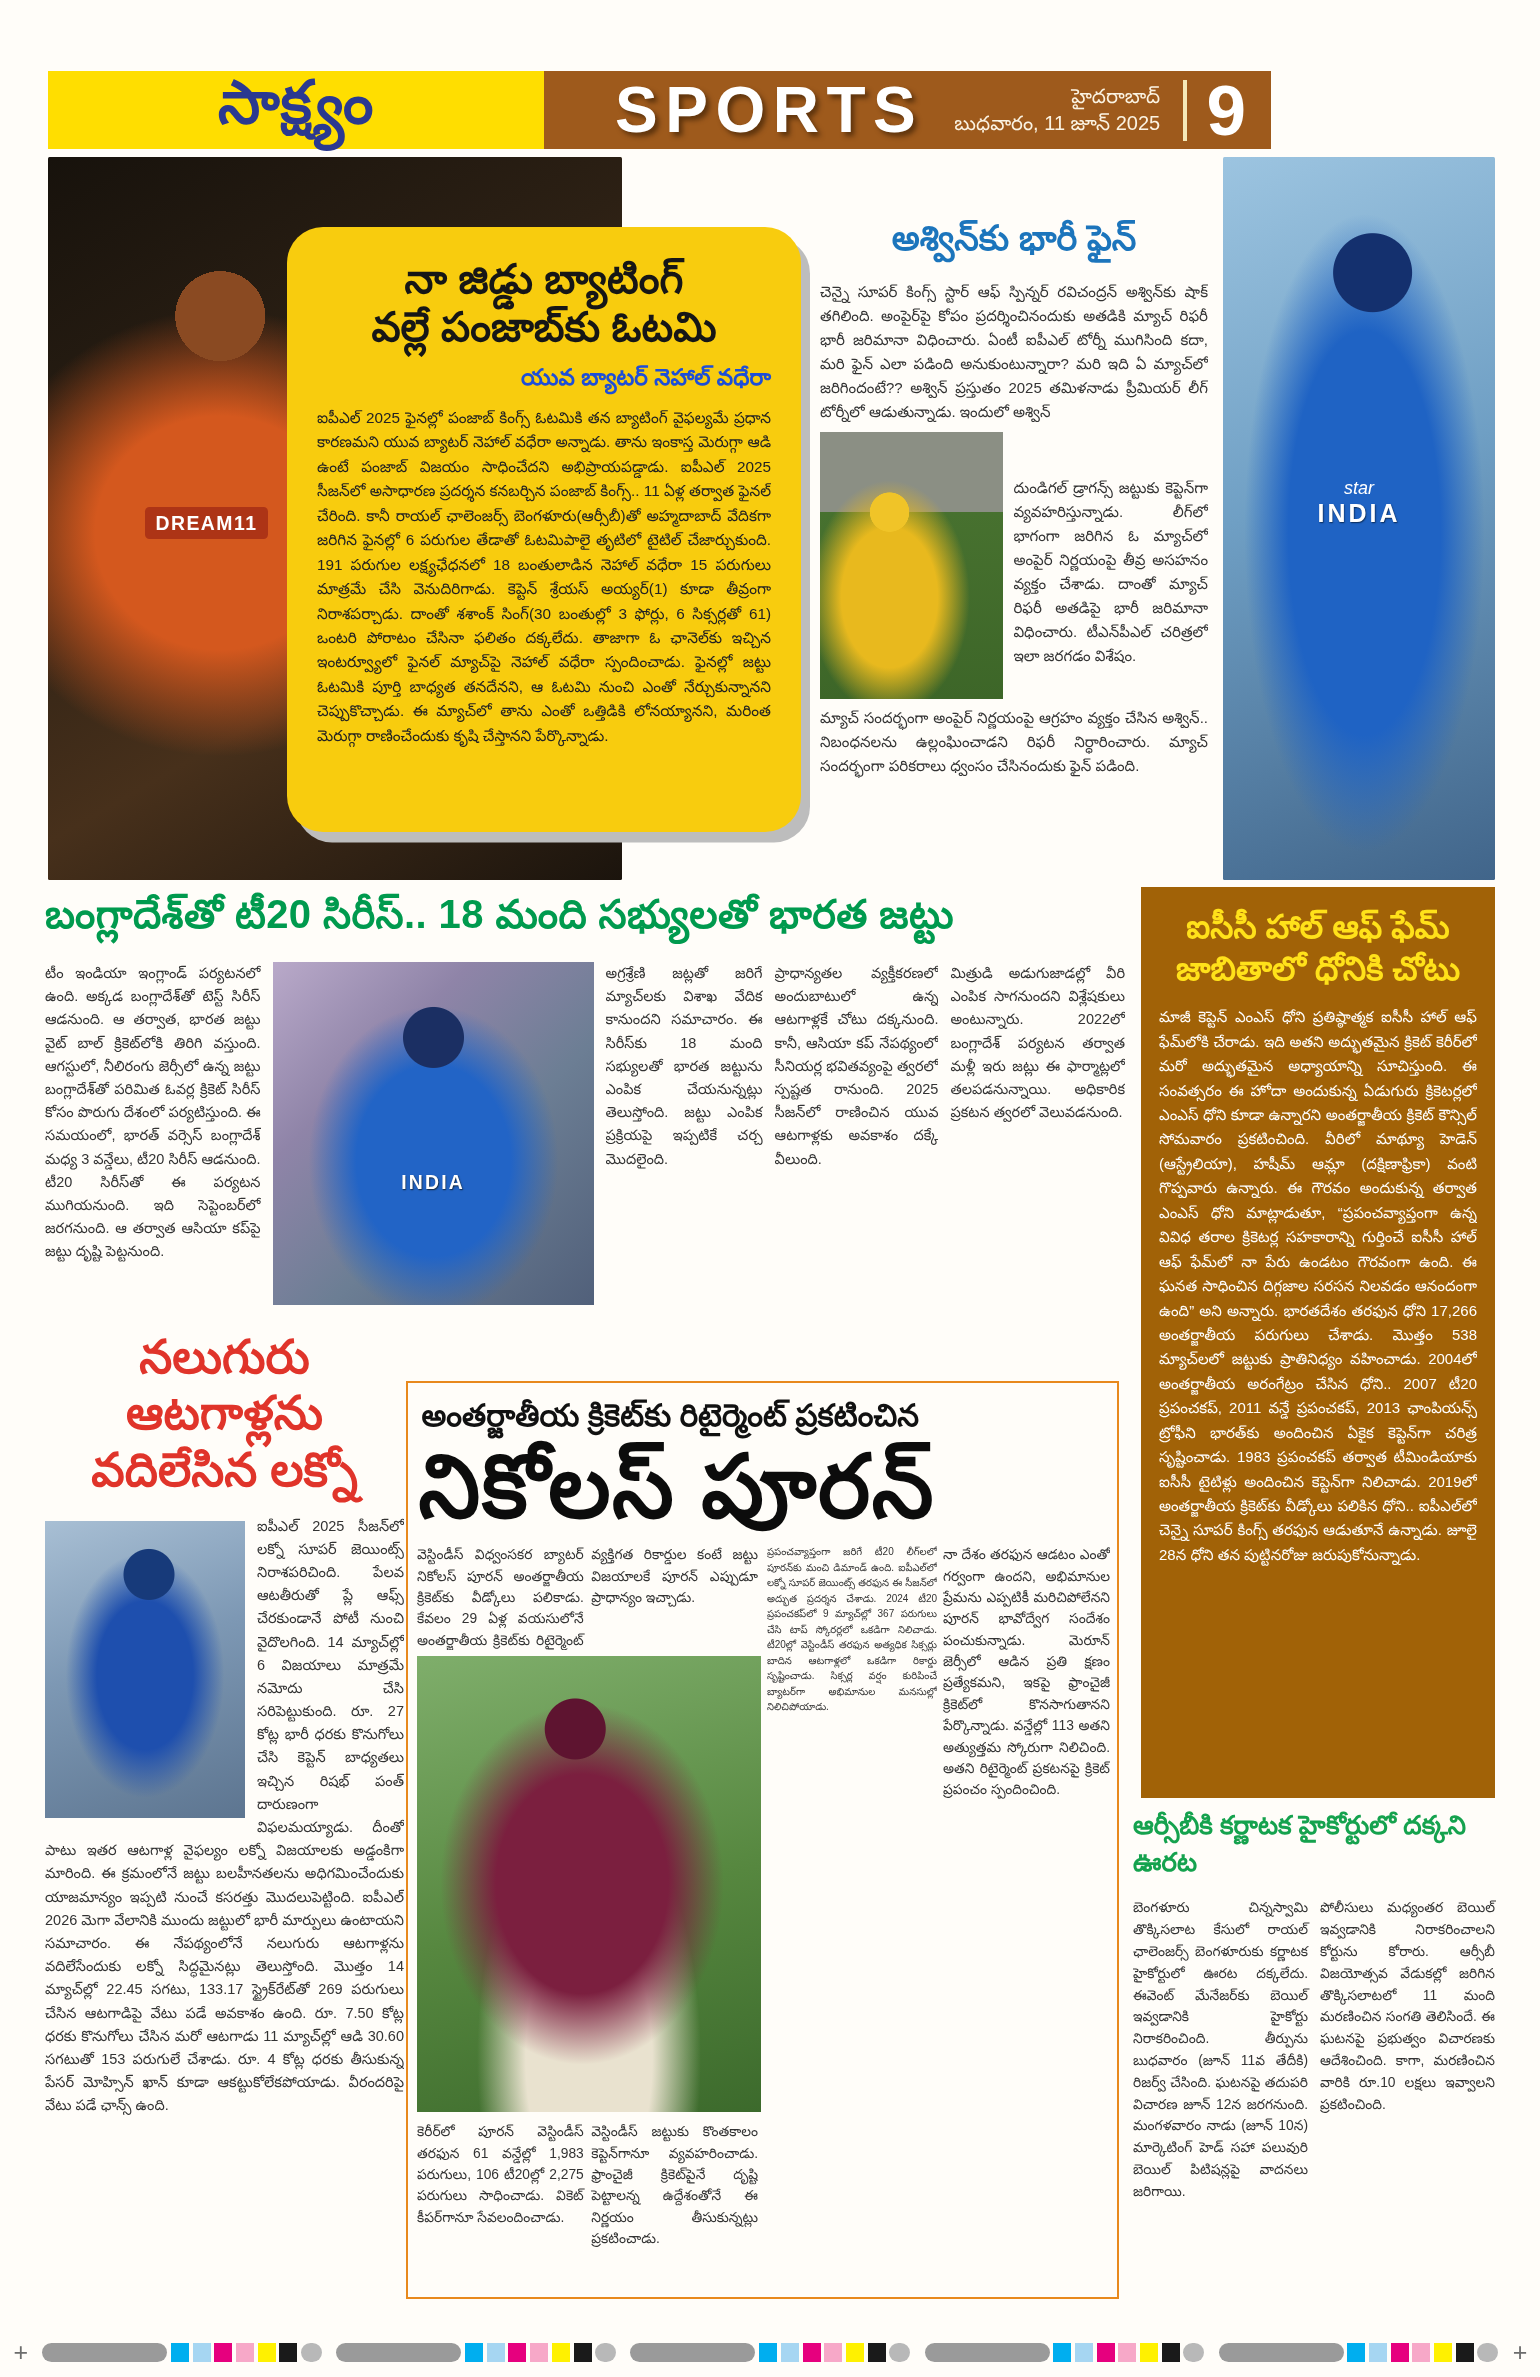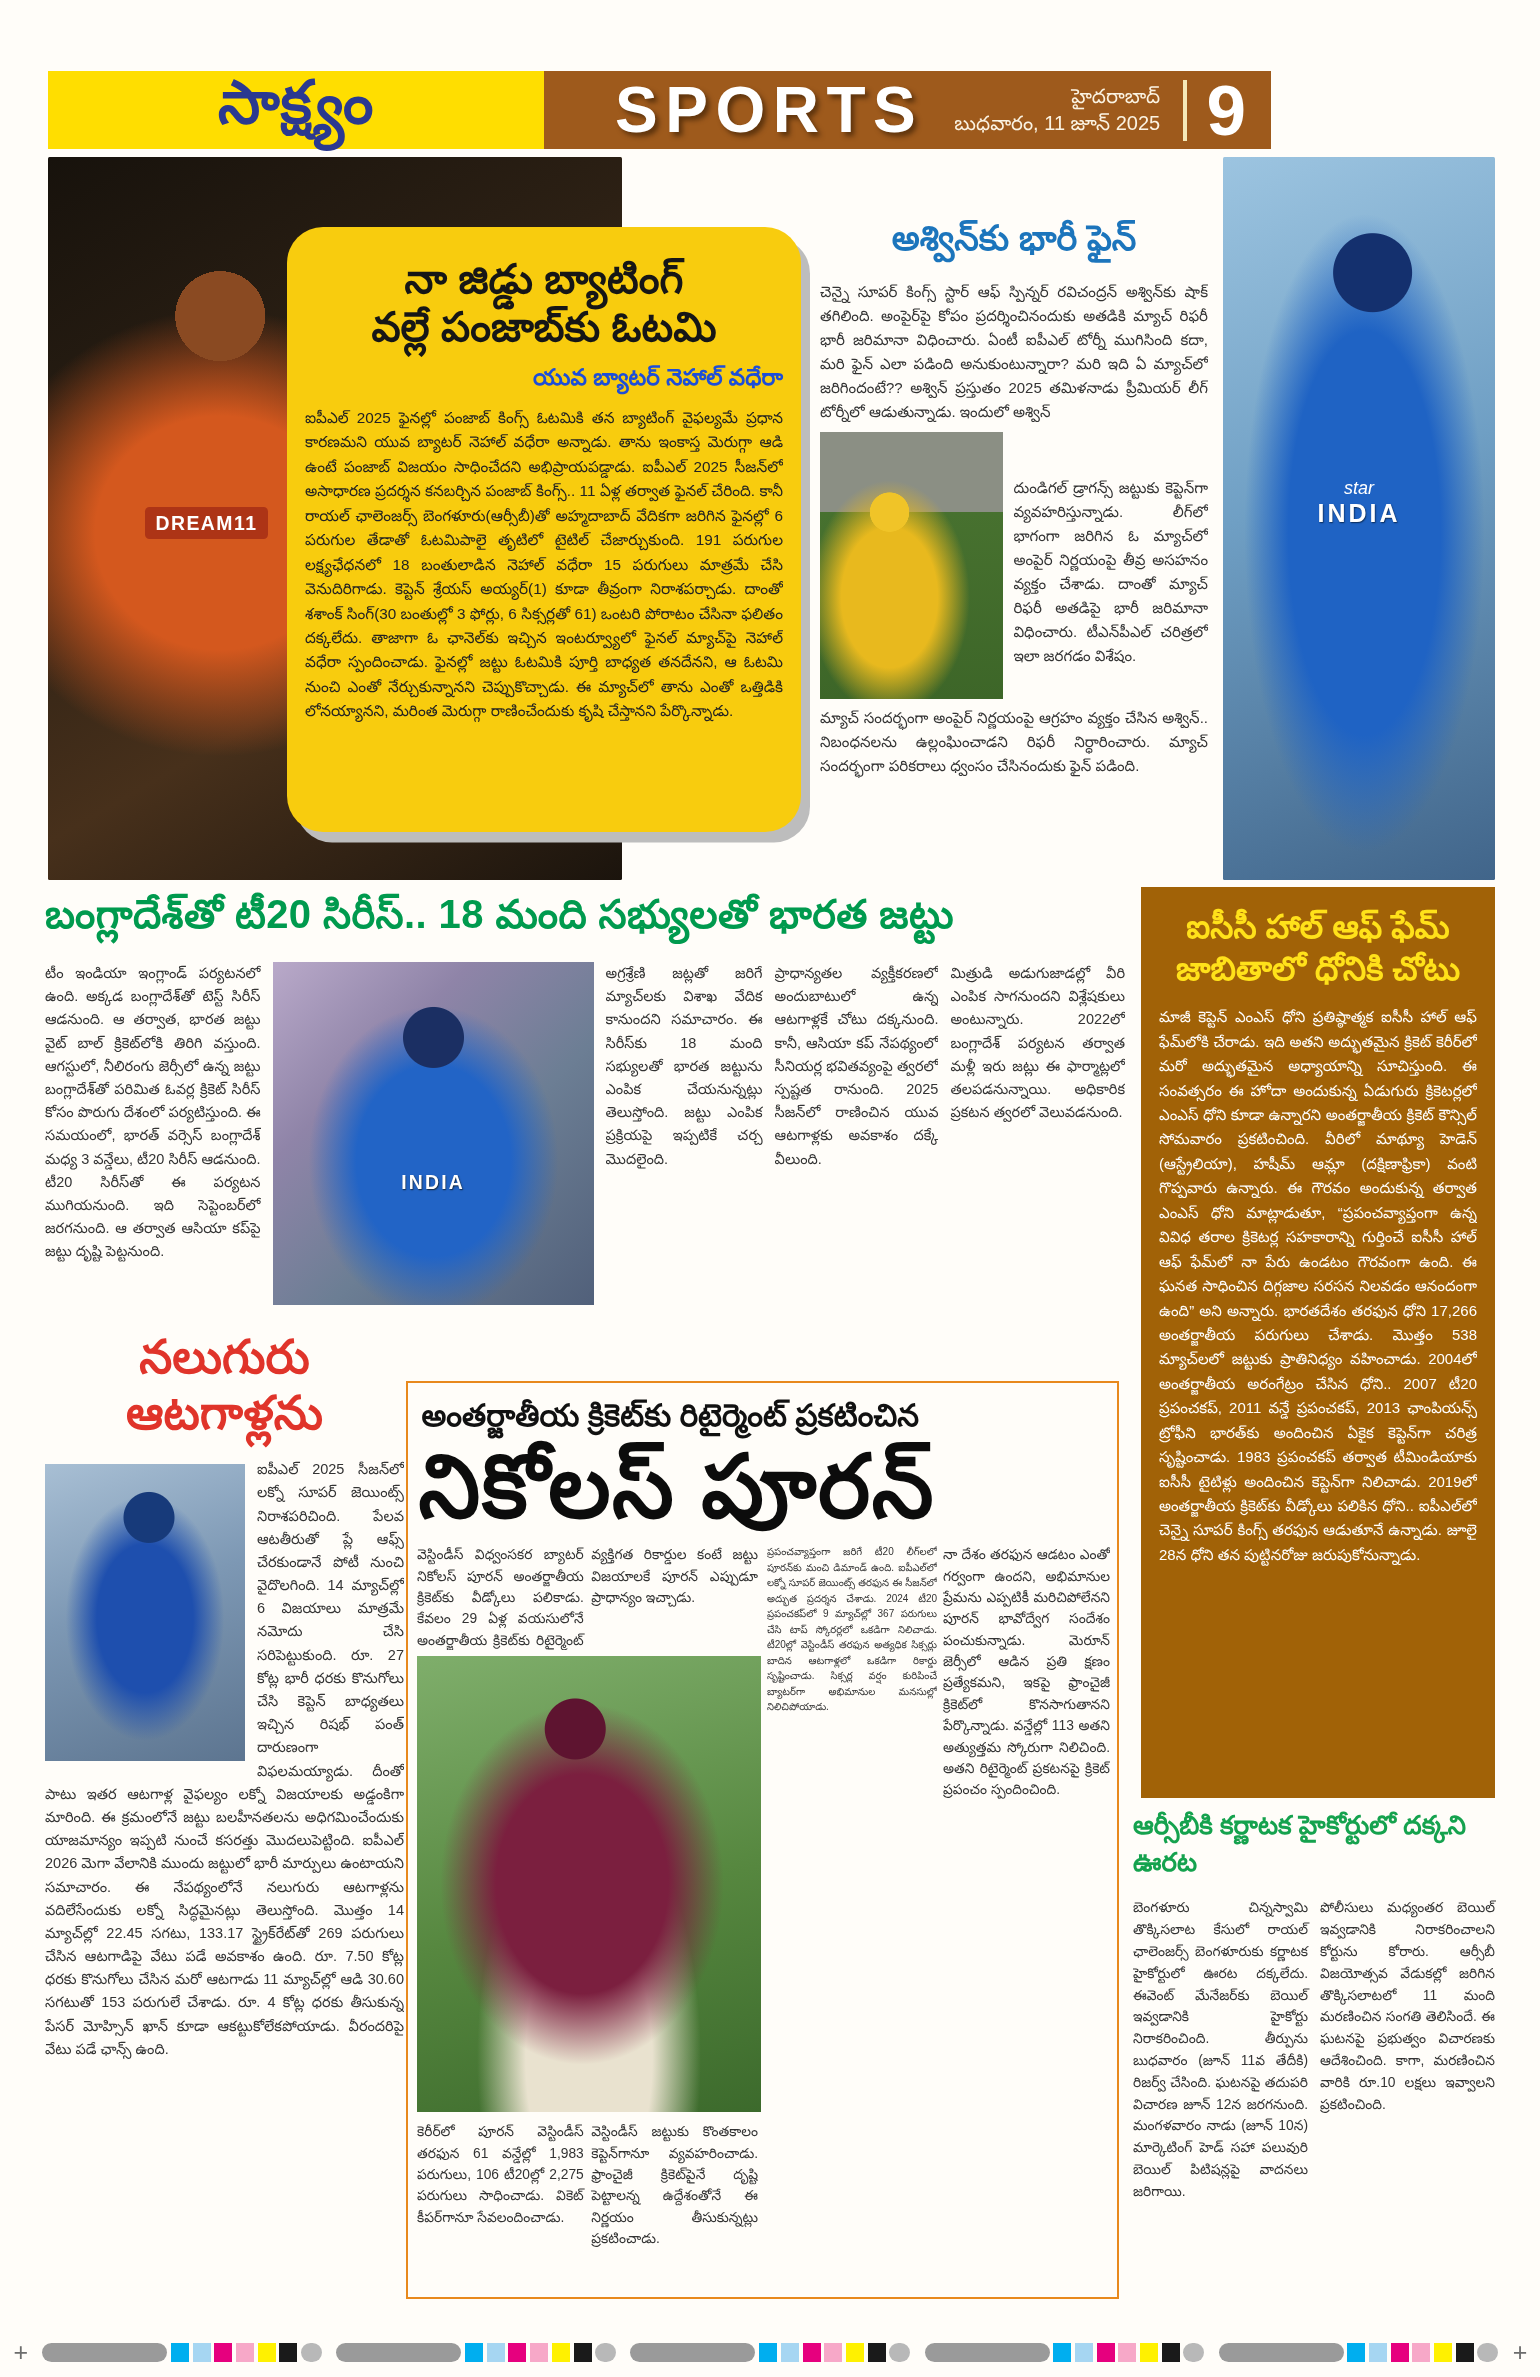--- a/index.html
+++ b/index.html
@@ -55,21 +55,21 @@
       linear-gradient(160deg,#a8bfd4 0%,#7d98b4 45%,#5d7590 100%);}
   .photo-pooran{position:absolute;left:0;top:112px;width:344px;height:456px;
     background:
       radial-gradient(circle at 46% 16%, #5e1430 0 30px, transparent 31px),
       radial-gradient(ellipse at 48% 50%, #7b1f3f 0 34%, transparent 56%),
       radial-gradient(ellipse at 50% 88%, #e9e2cf 0 26%, transparent 46%),
       linear-gradient(165deg,#7fae6b 0%,#56873f 55%,#3c6a2c 100%);}
 
   
   .yellow-box{position:absolute;left:287px;top:227px;width:514px;height:605px;background:#F8CC0E;
-    border-radius:36px;box-shadow:9px 10.4px 0 #bdbdbd;padding:28px 18px;box-sizing:border-box;}
+    border-radius:36px;box-shadow:9px 10.4px 0 #bdbdbd;padding:28px 30px;box-sizing:border-box;}
   .yb-headline{font-size:41px;font-weight:800;color:#161616;text-align:center;line-height:1.18;}
   .byline{font-size:23px;font-weight:bold;color:#1d4ed8;text-align:right;margin:12px 0 10px;}
   .yb-body{font-size:15.3px;line-height:1.6;color:#222;height:388px;}
 
   
   .ashwin{position:absolute;left:820px;top:218px;width:388px;height:662px;}
   .ashwin-headline{font-size:35px;font-weight:800;color:#1C75BC;text-align:center;margin:0 0 13.4px;}
   .body-text{font-size:15px;line-height:1.6;color:#333;margin:0;}
   .ashwin-row{display:flex;gap:10.4px;margin:7.5px 0;}
   .ashwin-side{flex:1;margin-top:44px;}
@@ -186,20 +186,21 @@
     <div class="dh-headline">
       <div>ఐసీసీ హాల్ ఆఫ్ ఫేమ్</div>
       <div>జాబితాలో ధోనికి చోటు</div>
     </div>
     <div class="dh-body just clip">మాజీ కెప్టెన్ ఎంఎస్ ధోని ప్రతిష్ఠాత్మక ఐసీసీ హాల్ ఆఫ్ ఫేమ్‌లోకి చేరాడు. ఇది అతని అద్భుతమైన క్రికెట్ కెరీర్‌లో మరో అద్భుతమైన అధ్యాయాన్ని సూచిస్తుంది. ఈ సంవత్సరం ఈ హోదా అందుకున్న ఏడుగురు క్రికెటర్లలో ఎంఎస్ ధోని కూడా ఉన్నారని అంతర్జాతీయ క్రికెట్ కౌన్సిల్ సోమవారం ప్రకటించింది. వీరిలో మాథ్యూ హెడెన్ (ఆస్ట్రేలియా), హషీమ్ ఆమ్లా (దక్షిణాఫ్రికా) వంటి గొప్పవారు ఉన్నారు. ఈ గౌరవం అందుకున్న తర్వాత ఎంఎస్ ధోని మాట్లాడుతూ, “ప్రపంచవ్యాప్తంగా ఉన్న వివిధ తరాల క్రికెటర్ల సహకారాన్ని గుర్తించే ఐసీసీ హాల్ ఆఫ్ ఫేమ్‌లో నా పేరు ఉండటం గౌరవంగా ఉంది. ఈ ఘనత సాధించిన దిగ్గజాల సరసన నిలవడం ఆనందంగా ఉంది” అని అన్నారు. భారతదేశం తరఫున ధోని 17,266 అంతర్జాతీయ పరుగులు చేశాడు. మొత్తం 538 మ్యాచ్‌లలో జట్టుకు ప్రాతినిధ్యం వహించాడు. 2004లో అంతర్జాతీయ అరంగేట్రం చేసిన ధోని.. 2007 టీ20 ప్రపంచకప్, 2011 వన్డే ప్రపంచకప్, 2013 ఛాంపియన్స్ ట్రోఫీని భారత్‌కు అందించిన ఏకైక కెప్టెన్‌గా చరిత్ర సృష్టించాడు. 1983 ప్రపంచకప్ తర్వాత టీమిండియాకు ఐసీసీ టైటిళ్లు అందించిన కెప్టెన్‌గా నిలిచాడు. 2019లో అంతర్జాతీయ క్రికెట్‌కు వీడ్కోలు పలికిన ధోని.. ఐపీఎల్‌లో చెన్నై సూపర్ కింగ్స్ తరఫున ఆడుతూనే ఉన్నాడు. జూలై 28న ధోని తన పుట్టినరోజు జరుపుకోనున్నాడు.</div>
   </div>
 
   <div class="lucknow">
     <div class="lk-headline">
       <div>నలుగురు ఆటగాళ్లను</div>
+      <div>వదిలేసిన లక్నో</div>
     </div>
     <div class="lk-body just clip">
       <div class="photo-lucknow"></div>
       <span>ఐపీఎల్ 2025 సీజన్‌లో లక్నో సూపర్ జెయింట్స్ నిరాశపరిచింది. పేలవ ఆటతీరుతో ప్లే ఆఫ్స్ చేరకుండానే పోటీ నుంచి వైదొలగింది. 14 మ్యాచ్‌ల్లో 6 విజయాలు మాత్రమే నమోదు చేసి సరిపెట్టుకుంది. రూ. 27 కోట్ల భారీ ధరకు కొనుగోలు చేసి కెప్టెన్ బాధ్యతలు ఇచ్చిన రిషభ్ పంత్ దారుణంగా విఫలమయ్యాడు. దీంతో పాటు ఇతర ఆటగాళ్ల వైఫల్యం లక్నో విజయాలకు అడ్డంకిగా మారింది. ఈ క్రమంలోనే జట్టు బలహీనతలను అధిగమించేందుకు యాజమాన్యం ఇప్పటి నుంచే కసరత్తు మొదలుపెట్టింది. ఐపీఎల్ 2026 మెగా వేలానికి ముందు జట్టులో భారీ మార్పులు ఉంటాయని సమాచారం. ఈ నేపథ్యంలోనే నలుగురు ఆటగాళ్లను వదిలేసేందుకు లక్నో సిద్ధమైనట్లు తెలుస్తోంది. మొత్తం 14 మ్యాచ్‌ల్లో 22.45 సగటు, 133.17 స్ట్రైక్‌రేట్‌తో 269 పరుగులు చేసిన ఆటగాడిపై వేటు పడే అవకాశం ఉంది. రూ. 7.50 కోట్ల ధరకు కొనుగోలు చేసిన మరో ఆటగాడు 11 మ్యాచ్‌ల్లో ఆడి 30.60 సగటుతో 153 పరుగులే చేశాడు. రూ. 4 కోట్ల ధరకు తీసుకున్న పేసర్ మోహ్సిన్ ఖాన్ కూడా ఆకట్టుకోలేకపోయాడు. వీరందరిపై వేటు పడే ఛాన్స్ ఉంది.</span>
     </div>
   </div>
 
   <div class="pooran-box">
     <div class="pn-kicker">అంతర్జాతీయ క్రికెట్‌కు రిటైర్మెంట్ ప్రకటించిన</div>
     <div class="pn-headline">నికోలస్ పూరన్</div>

